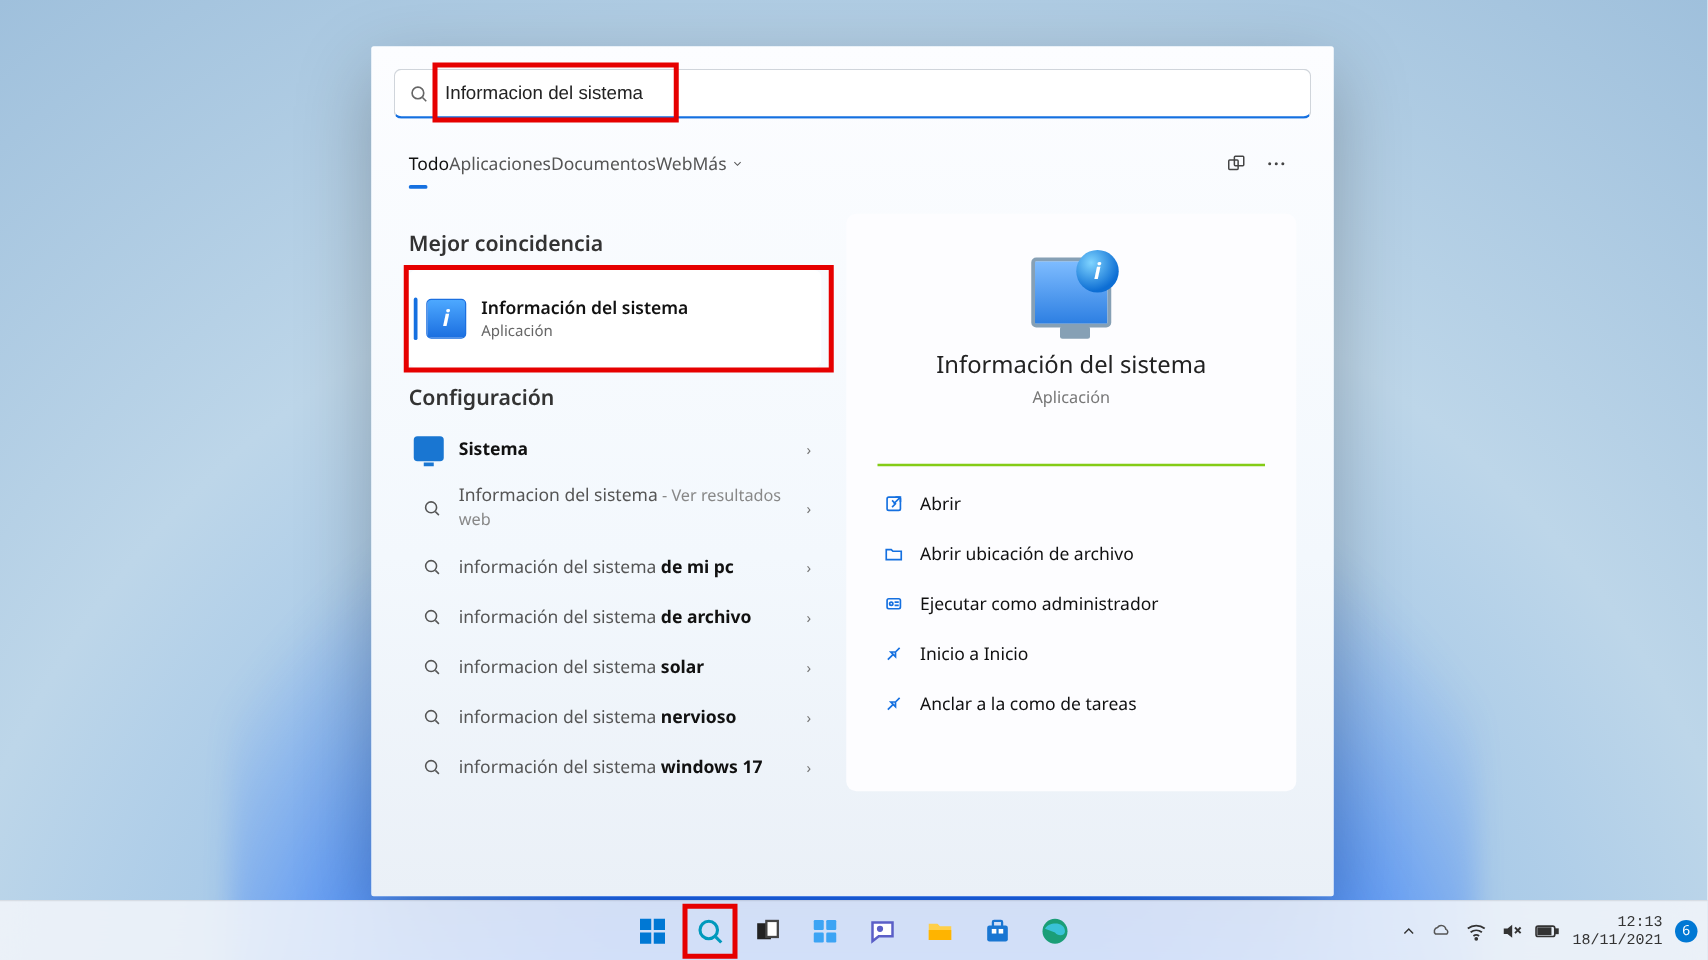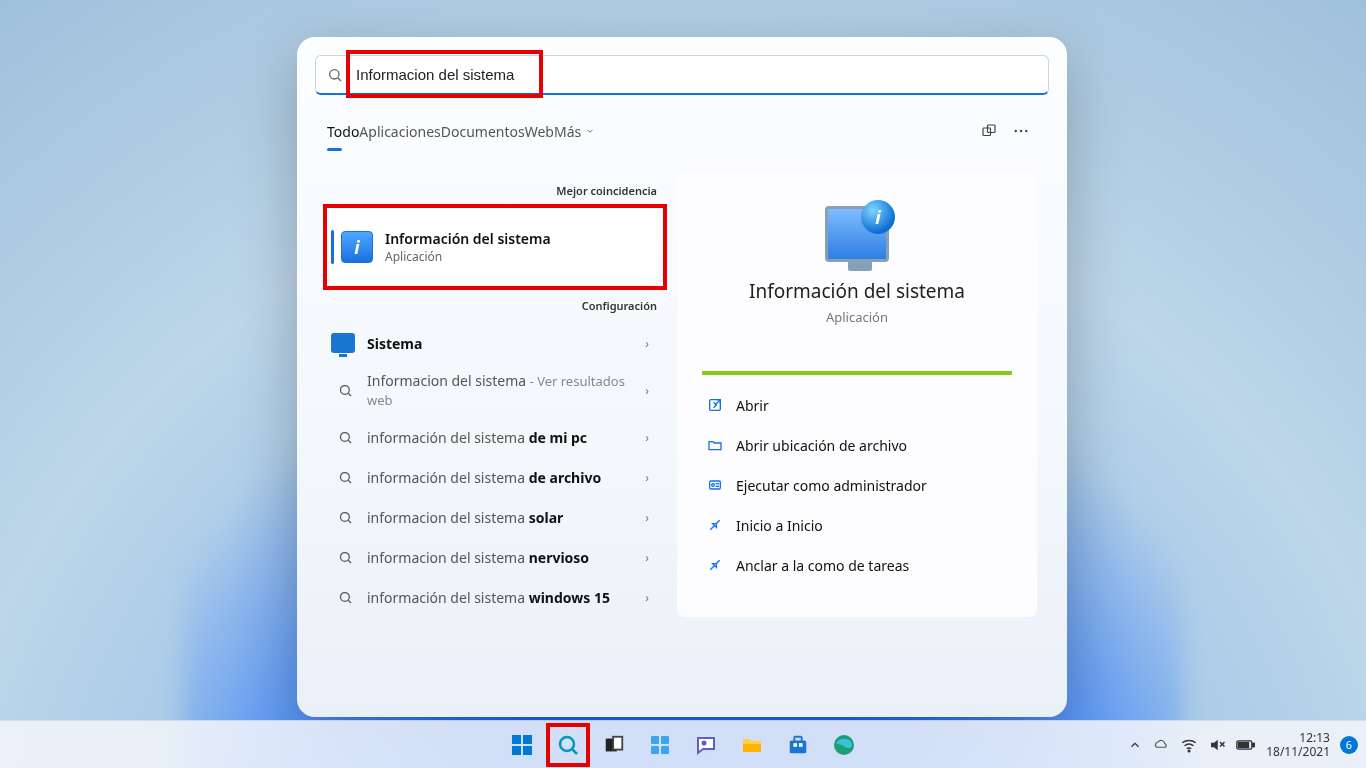--- a/index.html
+++ b/index.html
@@ -15,21 +15,21 @@
   width: 1000px; height: 800px;
   background: radial-gradient(circle at 50% 90%, #0749d6 0 15%, #1c6bff 15% 30%, transparent 70%);
   filter: blur(10px);
 }
 
 
 .popup {
   position: absolute; left: 297px; top: 37px;
   width: 770px; height: 680px;
   background: linear-gradient(#fcfdff, #f3f8fd 60%, #eaf0f7);
-  border-radius: 18px;
+  border-radius: 2px;
   box-shadow: 0 20px 60px rgba(0,0,0,.25);
   padding: 18px 18px 0 18px;
 }
 
 .search-wrap { position: relative; }
 .search-icon-in { position: absolute; left: 12px; top: 50%; transform: translateY(-50%); color: #666; }
 .search {
   width: 100%; height: 40px;
   border: 1px solid #d0d5db; border-radius: 6px;
   padding: 0 12px 0 40px;
@@ -46,21 +46,21 @@
 .tab.active { color: #111; }
 .tab.active::after { content: ""; position: absolute; left: 0; right: 55%; bottom: -10px; height: 3px; background: #1570e0; border-radius: 2px; }
 .tab-more { display: flex; align-items: center; gap: 4px; }
 .tabs-spacer { flex: 1; }
 .icon-btn { width: 32px; height: 32px; display: flex; align-items: center; justify-content: center; cursor: pointer; color: #444; }
 
 .content { display: flex; gap: 20px; padding: 10px 12px 0 12px; }
 .left { width: 330px; }
 .right { flex: 1; background: #fdfdff; border-radius: 8px; padding: 25px; }
 
-.section-label { font-size: 11px; font-weight: 600; color: #333; margin: 12px 0 10px 0; text-align: right; }
+.section-label { font-size: 17px; font-weight: 600; color: #333; margin: 12px 0 10px 0; }
 
 .best-match { position: relative; background: #fff; border-radius: 6px; padding: 14px 14px; display: flex; align-items: center; gap: 12px; height: 78px; }
 .best-match .accent { position: absolute; left: 4px; top: 22px; bottom: 22px; width: 3px; background: #1570e0; border-radius: 2px; }
 .icon-sq { width: 32px; height: 32px; display: flex; align-items: center; justify-content: center; border-radius: 4px; }
 .icon-sq.msinfo { background: linear-gradient(#4da8ff, #1b6fe0); color: #fff; font-weight: bold; font-style: italic; font-size: 18px; border: 1px solid #1b6fe0; }
 .best-title { font-size: 14px; font-weight: 600; color: #111; }
 .best-sub { font-size: 12px; color: #666; }
 
 .row { display: flex; align-items: center; gap: 12px; padding: 8px 4px; cursor: pointer; min-height: 40px; }
 .row .label { flex: 1; font-size: 14px; color: #111; }
@@ -87,41 +87,41 @@
 .info-bubble {
   position: absolute; right: -6px; top: -6px;
   width: 34px; height: 34px; border-radius: 50%;
   background: radial-gradient(circle at 35% 30%, #7fd4ff, #0d6ed4 70%);
   display: flex; align-items: center; justify-content: center;
   color: #fff; font-weight: bold; font-style: italic; font-size: 18px;
 }
 .preview-title { text-align: center; font-size: 19px; color: #222; margin-bottom: 4px; }
 .preview-sub { text-align: center; font-size: 13px; color: #777; }
 
-.preview-actions { margin-top: 45px; border-top: 4px solid #84cc16; padding-top: 10px; }
+.preview-actions { margin-top: 45px; border-top: 2px solid #84cc16; padding-top: 10px; }
 .preview-actions .row { padding: 8px 4px; }
 .act-ic { width: 18px; height: 18px; display: flex; align-items: center; justify-content: center; }
 .ic-open { color: #1570e0; }
 .ic-admin { color: #1570e0; }
 .ic-folder { color: #1570e0; }
 .ic-pin { color: #1570e0; transform: rotate(45deg); }
 
 
 .taskbar {
   position: absolute; left: 0; right: 0; bottom: 0; height: 48px;
   background: rgba(243, 246, 250, 0.85);
   backdrop-filter: blur(20px);
   display: flex; align-items: center;
   border-top: 1px solid rgba(0,0,0,.08);
 }
 .task-center { position: absolute; left: 50%; transform: translateX(-50%); display: flex; gap: 6px; align-items: center; }
 .task-btn { width: 40px; height: 40px; display: flex; align-items: center; justify-content: center; border-radius: 4px; cursor: pointer; }
 .red-task { left: -2px; top: -2px; width: 44px; height: 44px; }
 .tray { position: absolute; right: 8px; display: flex; align-items: center; gap: 10px; font-size: 12px; color: #333; }
-.tray .clock { text-align: right; line-height: 14px; }
+.tray .clock { text-align: right; line-height: 14px; font-family: Liberation Mono, monospace; }
 .badge { width: 18px; height: 18px; border-radius: 50%; background: #0078d4; color: #fff; font-size: 11px; display: flex; align-items: center; justify-content: center; }
 
 svg { display: block; }
 </style>
 </head>
 <body>
 
 <div class="bg">
   <div class="bloom"></div>
 </div>
@@ -240,21 +240,21 @@
         <div class="label"><span class="pre">informacion del sistema </span><b>nervioso</b></div>
         <div class="chev">›</div>
       </div>
       <div class="row">
         <div class="ic">
             <svg width="15" height="15" viewBox="0 0 24 24" fill="none" stroke="currentColor" stroke-width="2">
               <circle cx="11" cy="11" r="7"></circle>
               <line x1="21" y1="21" x2="16.5" y2="16.5"></line>
             </svg>
           </div>
-        <div class="label"><span class="pre">información del sistema </span><b>windows 15</b></div>
+        <div class="label"><span class="pre">información del sistema </span><b>windows 17</b></div>
         <div class="chev">›</div>
       </div>
 
     </div>
 
     <div class="right">
       <div class="preview-icon-big">
         <div class="monitor"></div>
         <div class="info-bubble">i</div>
       </div>

